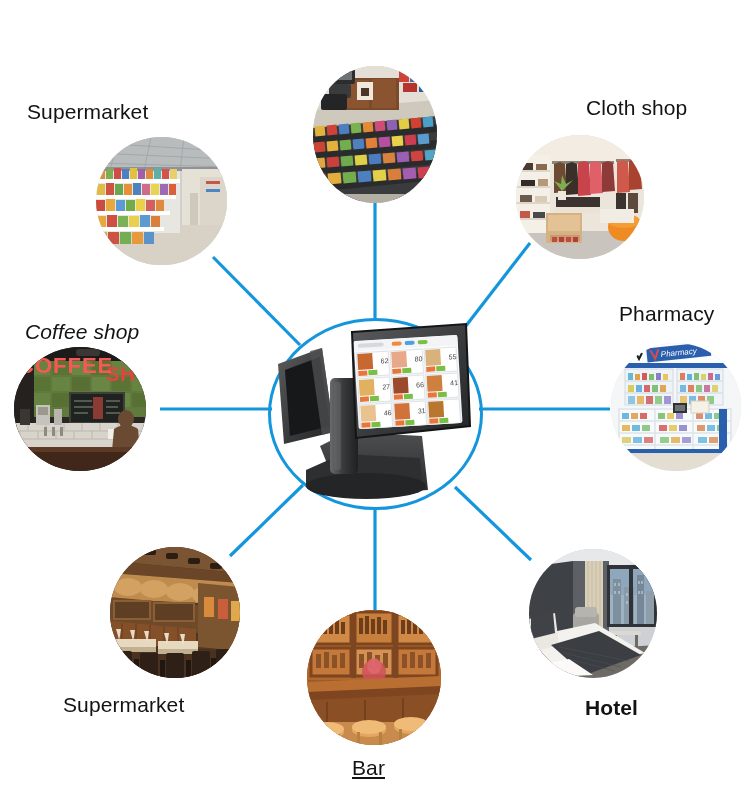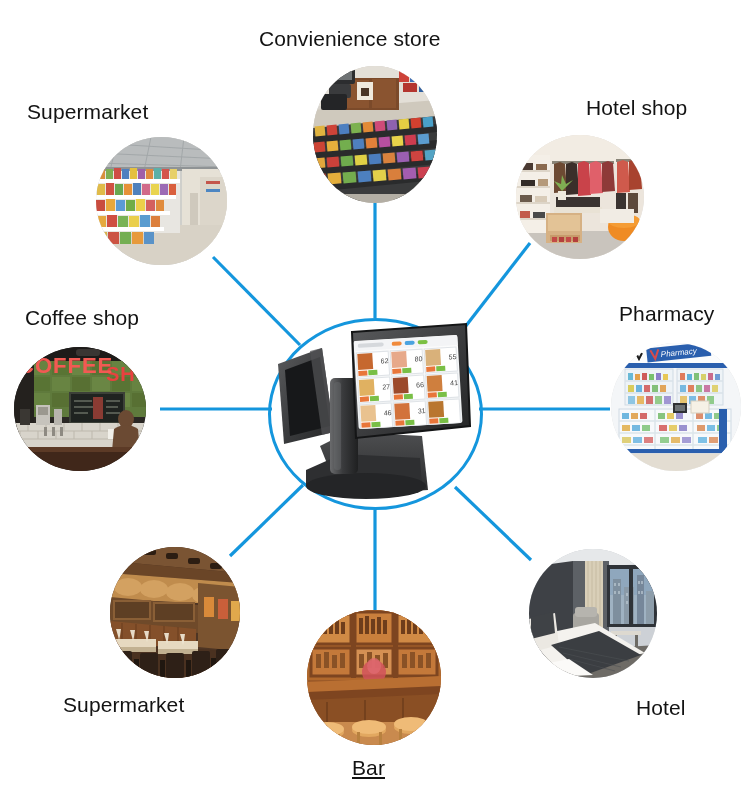--- a/index.html
+++ b/index.html
@@ -369,21 +369,20 @@
           <rect x="45" y="105" width="13" height="11" fill="#4d80bf" transform="rotate(-5 51 110)"></rect>
           <rect x="60" y="104" width="13" height="11" fill="#e3d04a" transform="rotate(-5 66 109)"></rect>
           <rect x="75" y="103" width="13" height="11" fill="#d97f3c" transform="rotate(-5 81 108)"></rect>
           <rect x="90" y="102" width="13" height="11" fill="#a45db0" transform="rotate(-5 96 107)"></rect>
           <rect x="105" y="101" width="13" height="11" fill="#cc4050" transform="rotate(-5 111 106)"></rect>
         </g>
         <rect x="0" y="128" width="124" height="9" fill="#b3aea4"></rect>
       </svg>
     </div>
   </div>
-  <div class="node-label" style="left:259px; top:28px;">Convienience store</div>
 
   <div class="node" style="left:516px; top:135px; width:128px; height:124px;">
     <div class="oval">
       <svg viewBox="0 0 128 124" preserveAspectRatio="xMidYMid slice" xmlns="http://www.w3.org/2000/svg">
         <rect width="128" height="124" fill="#ece5dc"></rect>
         <rect x="0" y="0" width="128" height="28" fill="#f2ece3"></rect>
         <rect x="0" y="96" width="128" height="28" fill="#c9c4bd"></rect>
 
         <rect x="0" y="20" width="34" height="78" fill="#f4efe7"></rect>
         <g stroke="#ddd5c8" stroke-width="2">
@@ -437,21 +436,21 @@
           <path d="M46 56 l-8 -10 l7 3 l1 -9 l4 9 l7 -4 z" fill="#7fae52"></path>
         </g>
 
         <ellipse cx="108" cy="92" rx="16" ry="14" fill="#ef8b23"></ellipse>
         <ellipse cx="108" cy="86" rx="16" ry="7" fill="#f59c34"></ellipse>
 
         <rect x="84" y="74" width="34" height="14" fill="#f1ece4"></rect>
       </svg>
     </div>
   </div>
-  <div class="node-label" style="left:586px; top:97px;">Hotel shop</div>
+  <div class="node-label" style="left:586px; top:97px;">Cloth shop</div>
 
   <div class="node" style="left:611px; top:343px; width:130px; height:128px;">
     <div class="oval">
       <svg viewBox="0 0 130 128" preserveAspectRatio="xMidYMid slice" xmlns="http://www.w3.org/2000/svg">
         <rect width="130" height="128" fill="#f4f6f8"></rect>
         <rect x="0" y="0" width="130" height="24" fill="#fbfcfd"></rect>
         <rect x="0" y="108" width="130" height="20" fill="#e3ddd2"></rect>
 
         <g transform="rotate(-6 70 12)">
           <rect x="36" y="2" width="64" height="14" fill="#2a5fae"></rect>
@@ -620,21 +619,21 @@
         <path d="M22 96 L70 82 L112 106 L56 126 Z" fill="#3b3e42"></path>
         <g stroke="#4e5256" stroke-width="0.8" opacity="0.7">
           <path d="M30 98 L100 112"></path>
             <path d="M34 104 L92 118"></path>
             <path d="M40 110 L86 122"></path>
         </g>
         <path d="M0 118 L40 110 L64 126 L0 129 Z" fill="#fbfaf8"></path>
       </svg>
     </div>
   </div>
-  <div class="node-label" style="left:636px; top:697px;">Hotel</div>
+  <div class="node-label" style="left:585px; top:697px;font-weight:bold;">Hotel</div>
 
   <div class="node" style="left:307px; top:610px; width:134px; height:135px;">
     <div class="oval">
       <svg viewBox="0 0 134 135" preserveAspectRatio="xMidYMid slice" xmlns="http://www.w3.org/2000/svg">
         <rect width="134" height="135" fill="#9c5a28"></rect>
         <rect x="0" y="0" width="134" height="70" fill="#b0682c"></rect>
 
         <g>
           <rect x="6" y="4" width="38" height="30" fill="#d08a45"></rect>
           <rect x="48" y="2" width="38" height="32" fill="#c97f3c"></rect>
@@ -892,15 +891,15 @@
         <g fill="#6b4a33">
           <ellipse cx="112" cy="72" rx="8" ry="9"></ellipse>
           <path d="M100 82 q12 -8 24 0 l2 22 h-28 z"></path>
         </g>
 
         <rect x="0" y="100" width="132" height="24" fill="#40271a"></rect>
         <rect x="0" y="100" width="132" height="5" fill="#5c3a26"></rect>
       </svg>
     </div>
   </div>
-  <div class="node-label" style="left:25px; top:307px;">Coffee shop</div>
+  <div class="node-label" style="left:25px; top:321px;font-style:italic;">Coffee shop</div>
 
 </div>
 
 </body></html>

